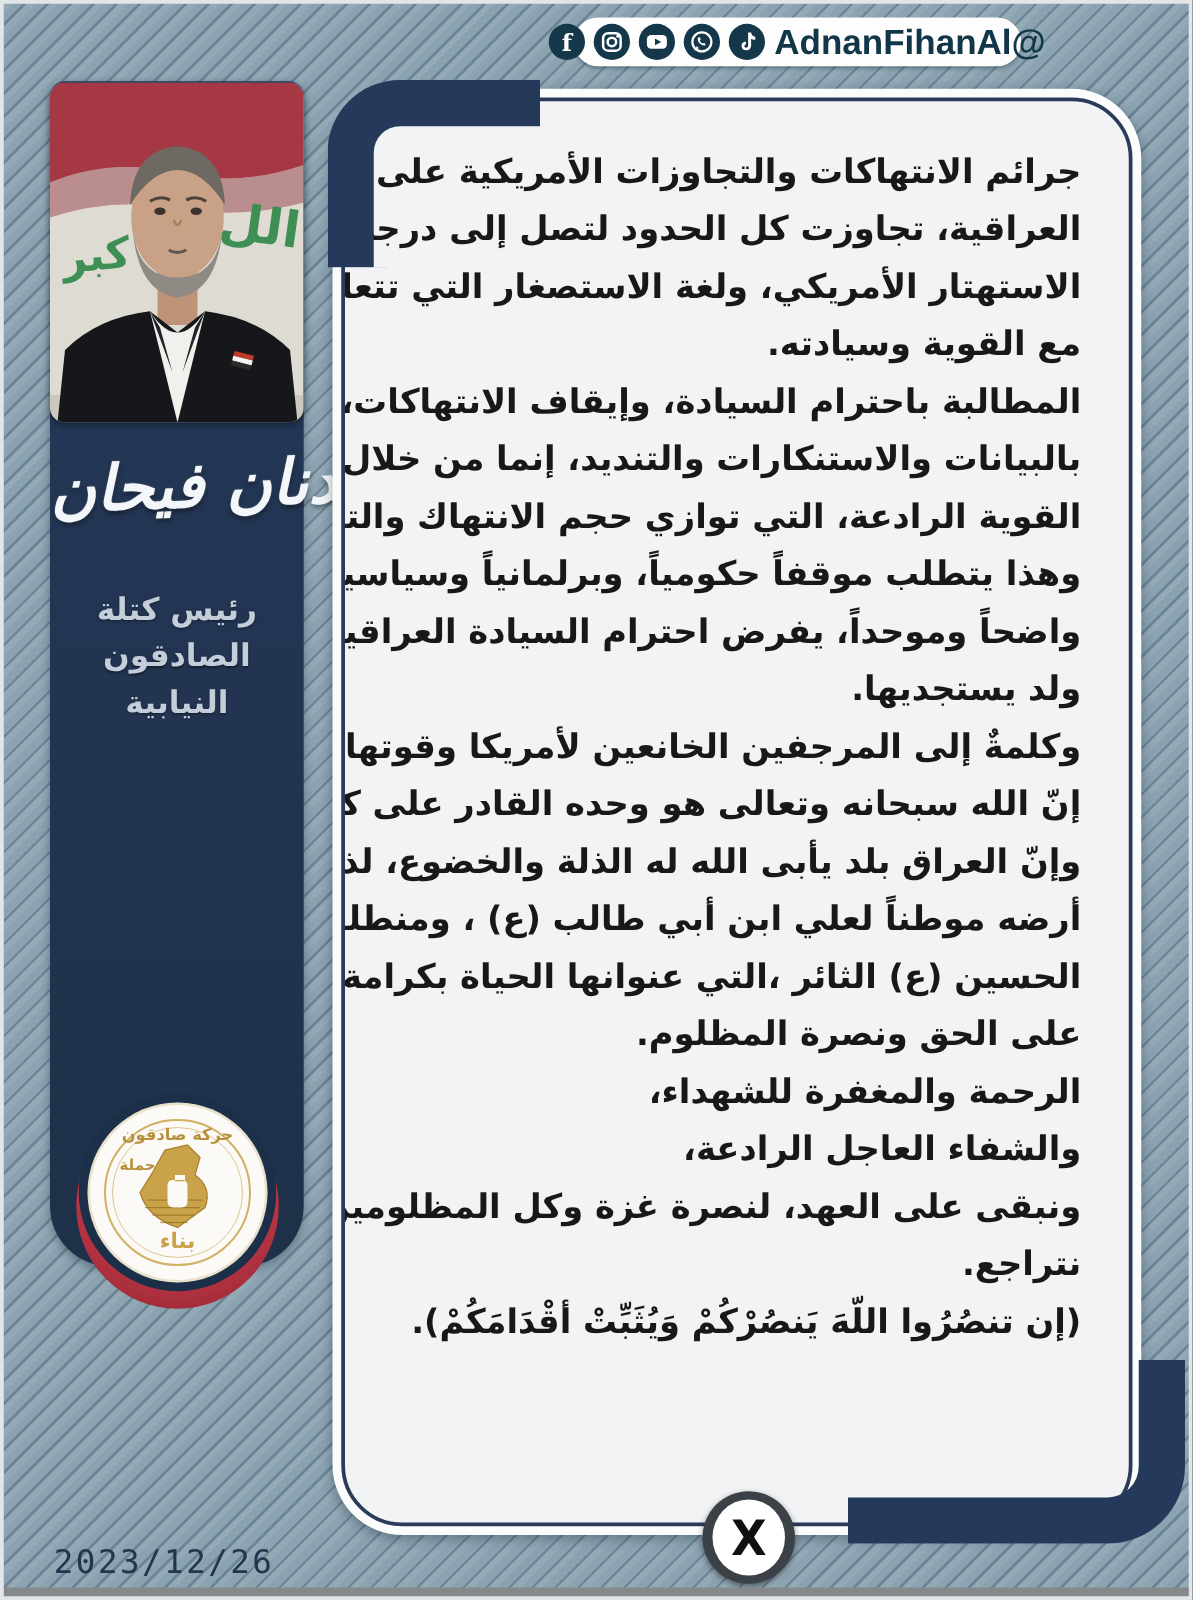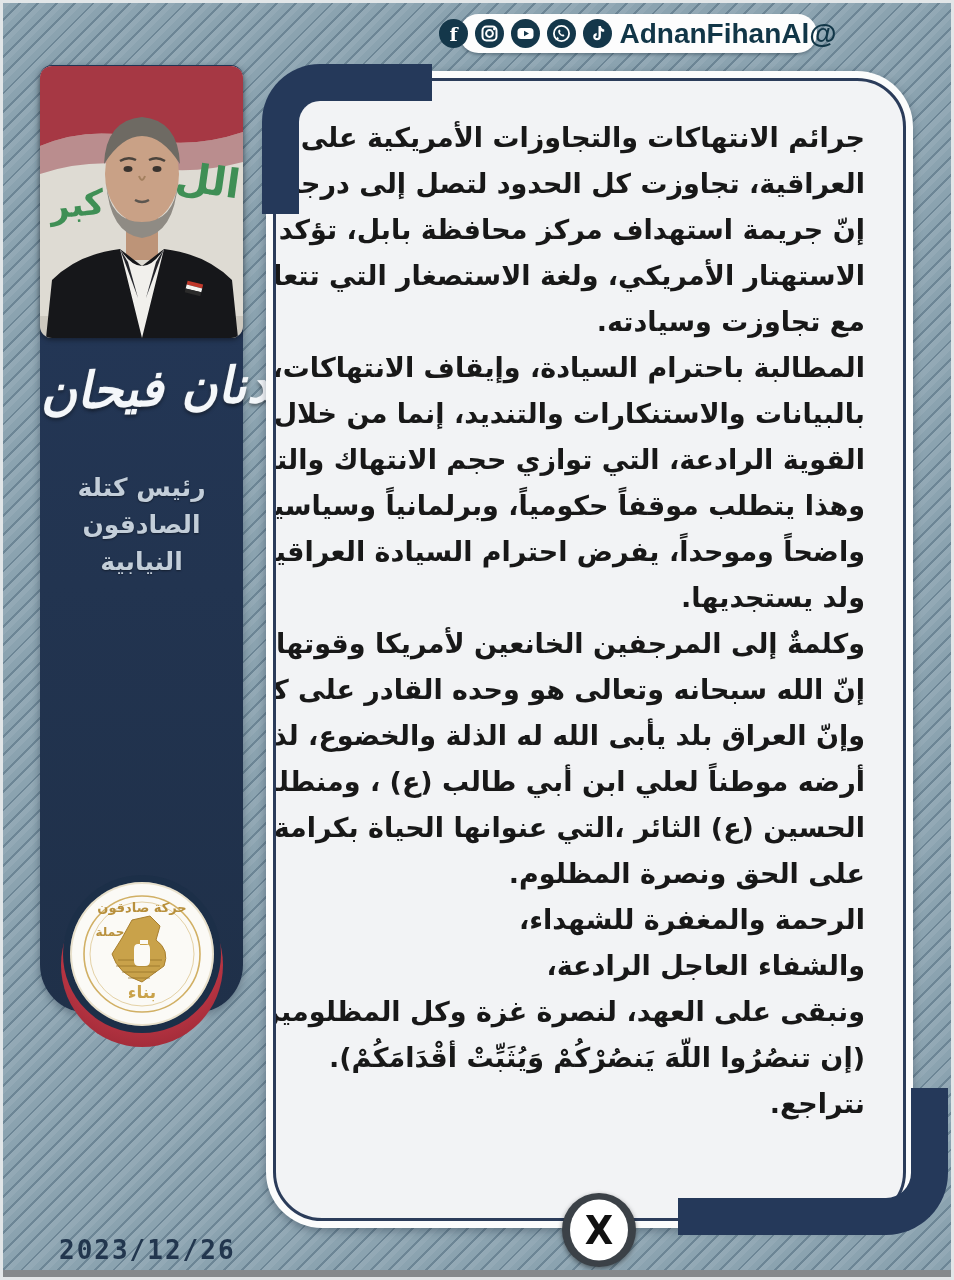--- a/index.html
+++ b/index.html
@@ -91,23 +91,23 @@
     box-shadow:0 2px 5px rgba(0,0,0,.45);
   }
   .x-badge-inner{
     width:58px;height:58px;border-radius:50%;background:#ffffff;
     display:flex;align-items:center;justify-content:center;
     color:#111;font-size:37px;font-weight:600;transform:scaleY(1.05);
   }
 
   
   .date{
-    position:absolute;left:56px;top:1232px;
+    position:absolute;left:40px;top:1232px;
     font-family:"DejaVu Sans Mono","Liberation Mono",monospace;
-    font-size:26px;font-weight:bold;color:#22364e;letter-spacing:2px;
+    font-size:26px;font-weight:normal;color:#22364e;letter-spacing:2px;
   }
 </style>
 </head>
 <body>
 
 <div class="screen">
 
   <div class="social-pill">
     <span class="soc-ic">
       <svg width="29" height="29" viewBox="0 0 29 29">
@@ -209,40 +209,39 @@
         </svg>
       </div>
     </div>
   </div>
 
   <div class="card">
     <div class="card-inner">
       <div class="statement">
           <div class="line">جرائم الانتهاكات والتجاوزات الأمريكية على السيادة</div>
           <div class="line">العراقية، تجاوزت كل الحدود لتصل إلى درجة استهداف</div>
-          <div class="line">إنّ جريمة استهداف مركز محافظة بابل، تؤكد</div>
           <div class="line">الاستهتار الأمريكي، ولغة الاستصغار التي تتعامل بها</div>
-          <div class="line">مع تجاوزت وسيادته.</div>
+          <div class="line">مع القوية وسيادته.</div>
           <div class="line">المطالبة باحترام السيادة، وإيقاف الانتهاكات، ليست</div>
           <div class="line">بالبيانات والاستنكارات والتنديد، إنما من خلال المواقف</div>
           <div class="line">القوية الرادعة، التي توازي حجم الانتهاك والتجاوز،</div>
           <div class="line">وهذا يتطلب موقفاً حكومياً، وبرلمانياً وسياسياً وشعبياً</div>
           <div class="line">واضحاً وموحداً،  يفرض احترام السيادة العراقية</div>
           <div class="line">ولد يستجديها.</div>
           <div class="line">وكلمةٌ إلى المرجفين الخانعين لأمريكا وقوتها، تذكروا</div>
           <div class="line">إنّ الله سبحانه وتعالى هو وحده القادر على كل شيء.</div>
           <div class="line">وإنّ العراق بلد يأبى الله له الذلة والخضوع، لذلك كانت</div>
           <div class="line">أرضه موطناً لعلي ابن أبي طالب (ع) ، ومنطلقاً لمدرسة</div>
           <div class="line">الحسين (ع) الثائر ،التي عنوانها الحياة بكرامة والثبات</div>
           <div class="line">على الحق ونصرة المظلوم.</div>
           <div class="line">الرحمة والمغفرة للشهداء،</div>
           <div class="line">والشفاء العاجل الرادعة،</div>
           <div class="line">ونبقى على العهد، لنصرة غزة وكل المظلومين، ولن</div>
+          <div class="line">نتراجع.</div>
           <div class="line">(إن تنصُرُوا اللّهَ يَنصُرْكُمْ وَيُثَبِّتْ أقْدَامَكُمْ).</div>
-          <div class="line">نتراجع.</div>
         </div>
     </div>
   </div>
   <div class="accent-tl"></div>
   <div class="accent-br"></div>
 
   <div class="x-badge">
     <div class="x-badge-inner">X</div>
   </div>
 

